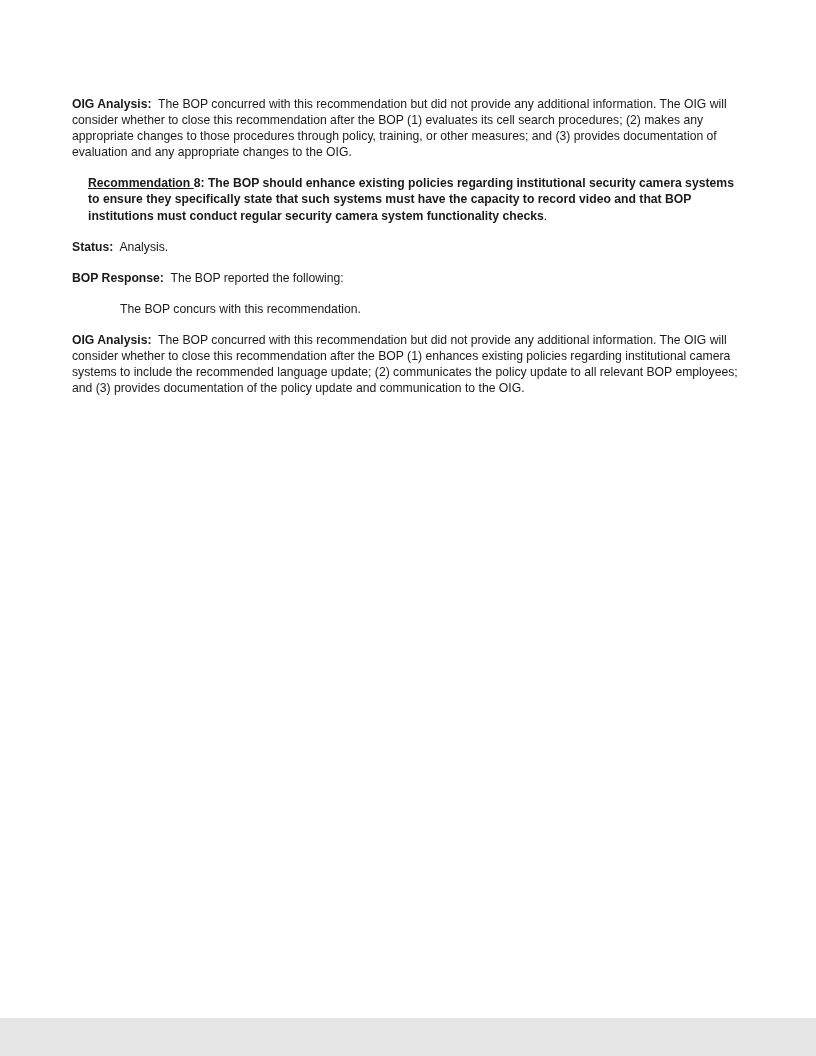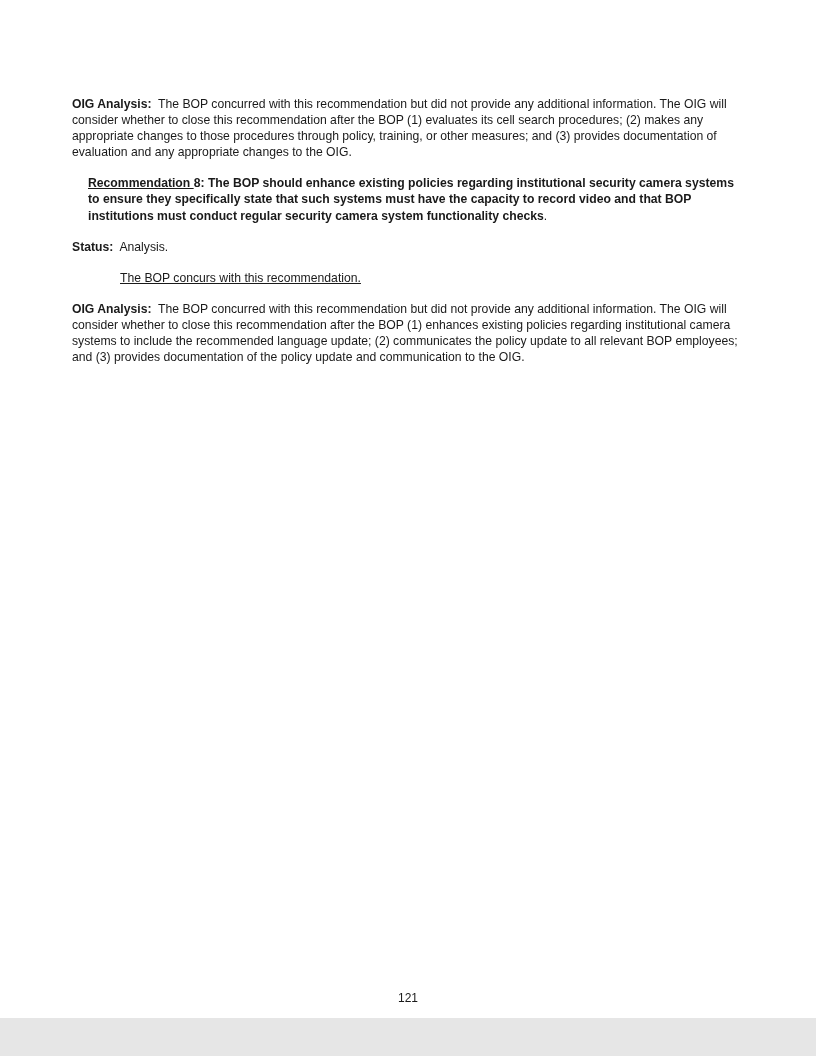--- a/index.html
+++ b/index.html
@@ -50,21 +50,20 @@
   }
   .reco {
     font-weight: bold;
     margin-left: 16px;
   }
   .reco .underline {
     text-decoration: underline;
   }
   .indent {
     margin-left: 48px;
-    text-decoration: underline;
   }
   .page-number {
     position: absolute;
     top: 991px;
     left: 0;
     width: 816px;
     text-align: center;
     font-size: 12px;
     color: #1a1a1a;
   }
@@ -81,28 +80,30 @@
     </p>
 
     <p class="reco">
       <span class="underline">Recommendation </span><span>8</span><span>: The BOP should enhance existing policies regarding institutional security camera systems to ensure they specifically state that such systems must have the capacity to record video and that BOP institutions must conduct regular security camera system functionality checks</span><span style="font-weight:normal">.</span>
     </p>
 
     <p>
       <span class="lbl">Status:</span><span>&nbsp; </span><span>Analysis.</span>
     </p>
 
+    <p>
+      <span class="lbl">BOP Response:</span><span>&nbsp; </span><span>The BOP reported the following:</span>
+    </p>
 
     <p class="indent">
       <span>The BOP concurs with this recommendation.</span>
     </p>
 
     <p class="last">
       <span class="lbl">OIG Analysis:</span><span>&nbsp; </span><span>The BOP concurred with this recommendation but did not provide any additional information.  The OIG will consider whether to close this recommendation after the BOP (1) enhances existing policies regarding institutional camera systems to include the recommended language update; (2) communicates the policy update to all relevant BOP employees; and (3) provides documentation of the policy update and communication to the OIG.</span>
     </p>
 
   </div>
 
-  <div class="page-number">121</div>
 
 </div>
 
 <div class="footer-band"></div>
 
 </body></html>

